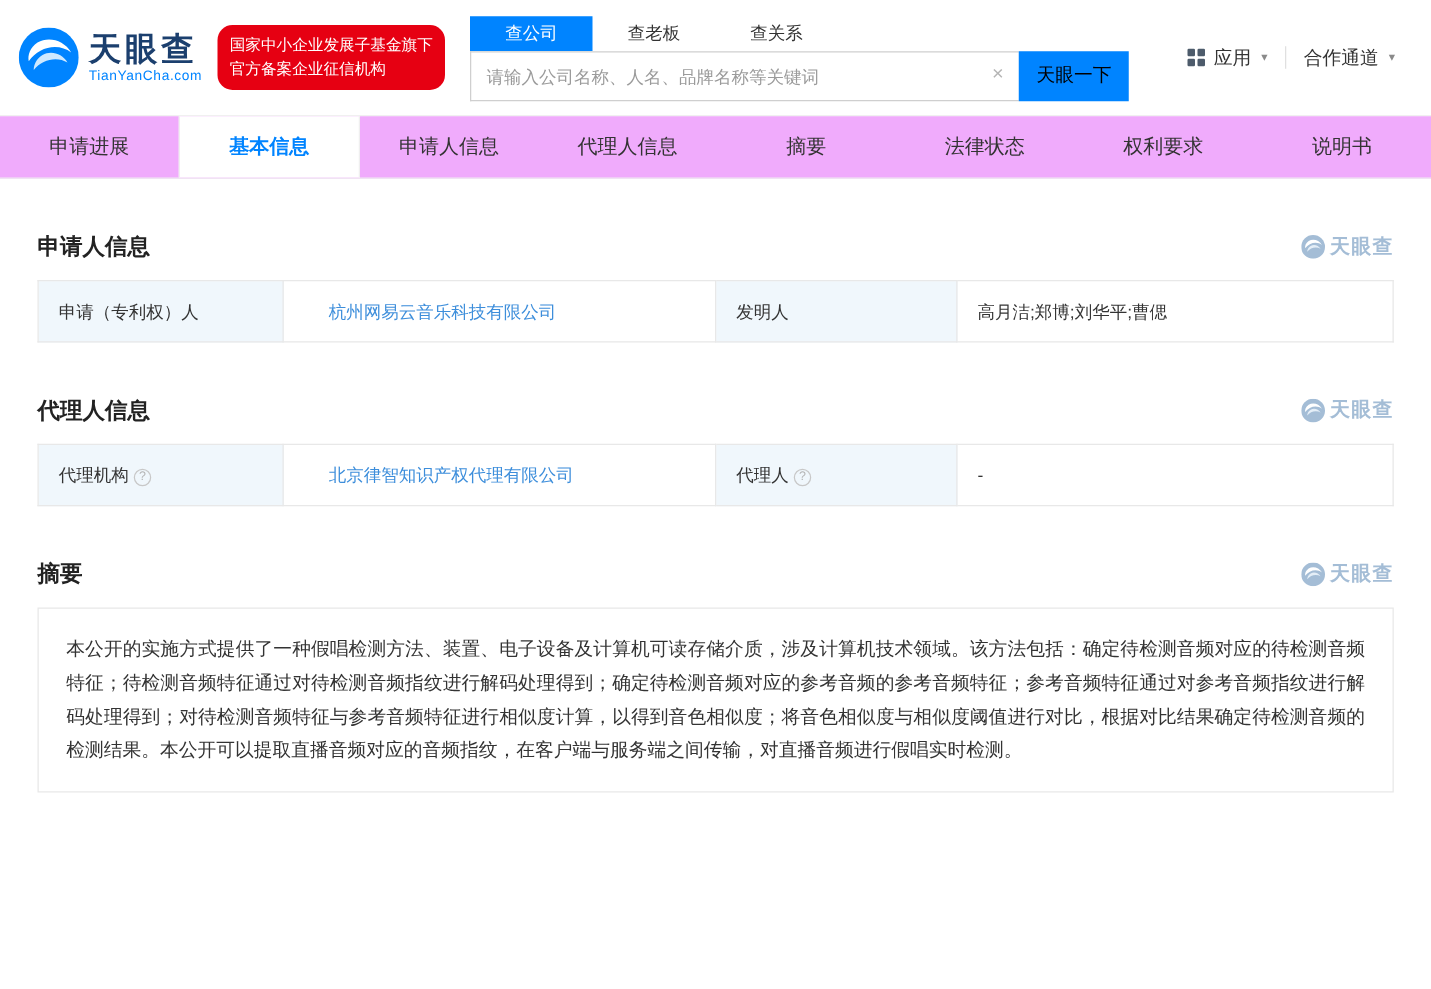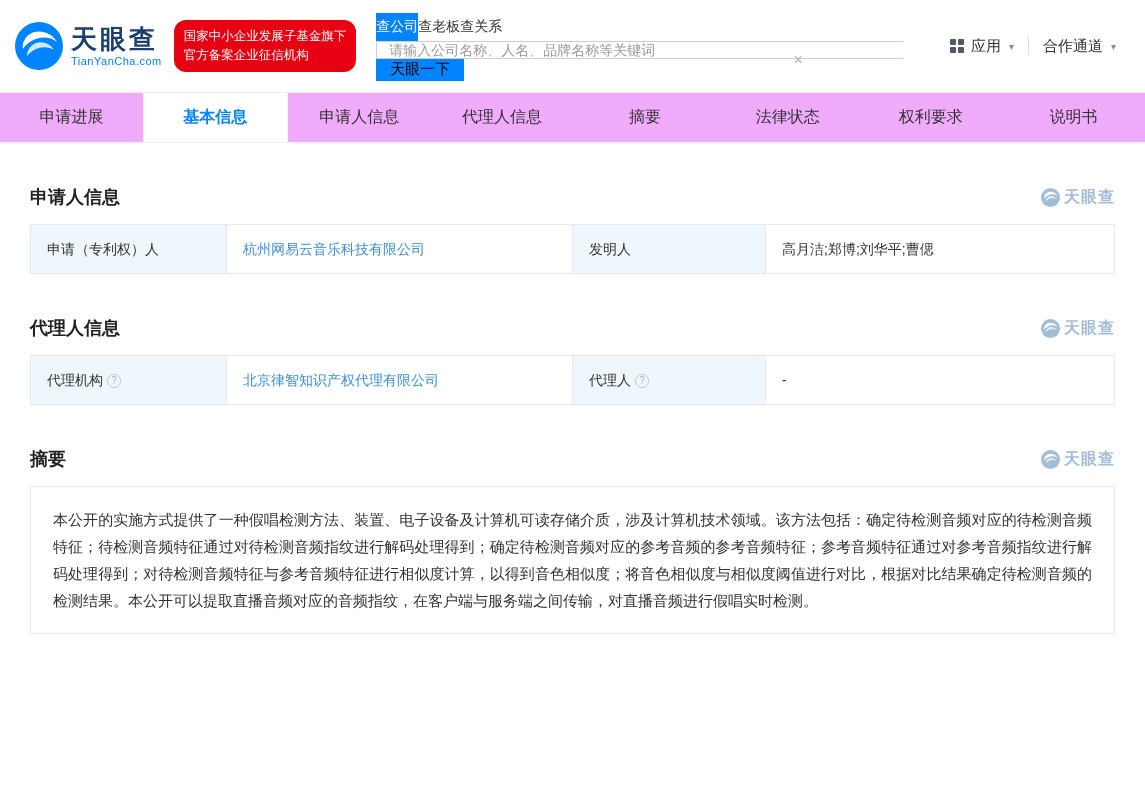--- a/index.html
+++ b/index.html
@@ -18,23 +18,23 @@
   .logo-icon { width:48px; height:48px; flex:0 0 48px; }
   .logo-text { margin-left:8px; line-height:1.1; }
   .logo-cn { font-size:26px; font-weight:bold; color:#1b3f6e; letter-spacing:3px; }
   .logo-en { font-size:11px; color:#0084ff; letter-spacing:0.5px; margin-top:2px; }
   .badge {
     margin-left:12px; background:#e60012; color:#fff; font-size:12.5px;
     padding:7px 10px; line-height:19px; border-radius:12px; white-space:nowrap;
   }
   .search-area { margin-left:20px; width:527px; }
   .search-tabs { display:flex; align-items:flex-end; height:29px; }
-  .search-tab { font-size:14px; padding:5px 0; cursor:pointer; color:#333; }
+  .search-tab { font-size:14px; padding:5px 28px; cursor:pointer; color:#333; }
   .search-tab.active { background:#0084ff; color:#fff; }
-  .search-box { display:flex; position:relative; height:40px;flex-direction:column; }
+  .search-box { display:flex; position:relative; height:40px; }
   .search-input {
     flex:1; height:40px; border:1px solid #cfcfcf; border-right:none;
     padding:0 32px 0 12px; font-size:14px; color:#333; outline:none;
     font-family:inherit;
   }
   .search-input::placeholder { color:#9b9b9b; }
   .clear-icon {
     position:absolute; right:96px; top:10px; width:18px; height:18px;
     line-height:17px; text-align:center; color:#b5b5b5; font-size:16px;
     cursor:pointer;
@@ -71,21 +71,21 @@
   .watermark { display:flex; align-items:center; gap:4px; }
   .wm-icon { width:19px; height:19px; }
   .wm-text { font-size:16px; font-weight:bold; color:#a4bdd6; letter-spacing:1px; }
 
   table.info-table { width:100%; border-collapse:collapse; margin-top:15px; table-layout:fixed; }
   .info-table td {
     border:1px solid #e8e8e8; font-size:14px; padding:13px 16px;
     line-height:22px; vertical-align:middle; color:#333; word-break:break-all;
   }
   .info-table td.lbl { background:#f0f7fc; color:#333; }
-  .link { color:#3d8edb; cursor:pointer; text-decoration:none; }
+  .link { color:#3d8edb; cursor:pointer; text-decoration:none;margin-left:20px; }
   .help-icon {
     display:inline-block; width:14px; height:14px; line-height:12px;
     border:1px solid #c8c8c8; border-radius:50%; color:#b5b5b5;
     font-size:10px; text-align:center; margin-left:4px; cursor:pointer;
     vertical-align:1px;
   }
   .abstract-box {
     margin-top:15px; border:1px solid #e8e8e8; padding:19px 22px;
     font-size:15px; line-height:27px; color:#333; text-align:justify;
   }

